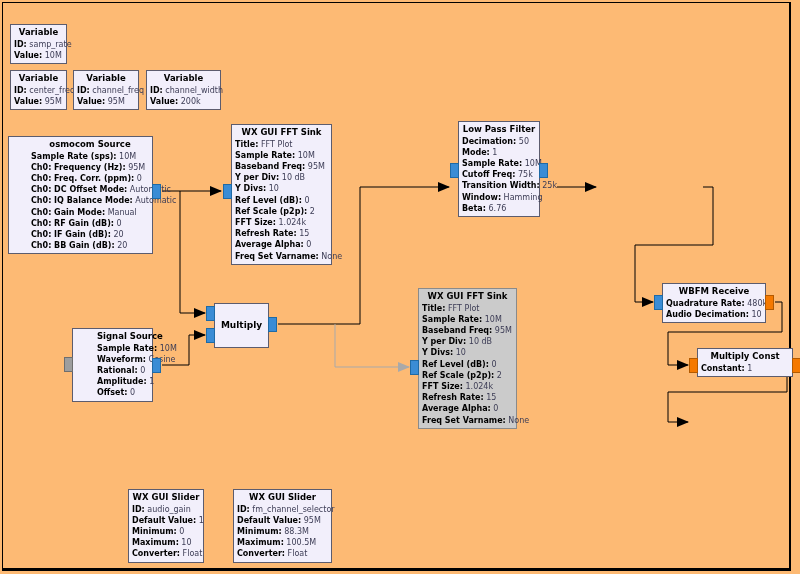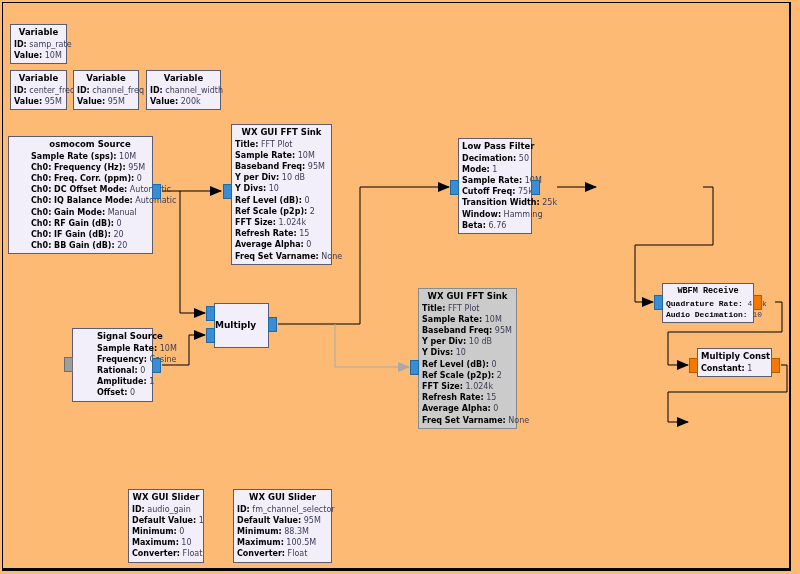--- a/index.html
+++ b/index.html
@@ -18,21 +18,21 @@
   .block {
     position:absolute; box-sizing:border-box;
     background:#f2effb; border:1px solid #5c5c6e;
     padding:2px 3px;
   }
   .block.disabled { background:#cbcbcb; border-color:#8a8a8a; }
   .block-title {
     font-weight:bold; font-size:8.5px; line-height:11.5px;
     text-align:center; color:#000; white-space:nowrap;
   }
-  .block.vcenter { display:flex; align-items:center; padding:0; }
+  .block.vcenter { display:flex; align-items:center; justify-content:center; padding:0; }
   .block.vcenter .block-title { font-size:9px; }
   .param {
     font-size:8px; line-height:11.2px; white-space:nowrap; color:#3c3c55;
   }
   .param .plabel { font-weight:bold; color:#000; }
   .port {
     position:absolute; width:9px; height:15px; box-sizing:border-box;
   }
   .port.left  { left:-9px; }
   .port.right { right:-9px; }
@@ -102,55 +102,55 @@
       <div class="param"><span class="plabel">Y per Div:</span> 10 dB</div>
       <div class="param"><span class="plabel">Y Divs:</span> 10</div>
       <div class="param"><span class="plabel">Ref Level (dB):</span> 0</div>
       <div class="param"><span class="plabel">Ref Scale (p2p):</span> 2</div>
       <div class="param"><span class="plabel">FFT Size:</span> 1.024k</div>
       <div class="param"><span class="plabel">Refresh Rate:</span> 15</div>
       <div class="param"><span class="plabel">Average Alpha:</span> 0</div>
       <div class="param"><span class="plabel">Freq Set Varname:</span> None</div>
       <div class="port left" style="top: 59px; background: rgb(58, 140, 213); border: 1px solid rgb(31, 106, 165);"></div>
     </div>
-    <div class="block" style="left: 458px; top: 138px; width: 74px;">
+    <div class="block" style="left: 458px; top: 121px; width: 82px;">
       <div class="block-title">Low Pass Filter</div>
       <div class="param"><span class="plabel">Decimation:</span> 50</div>
       <div class="param"><span class="plabel">Mode:</span> 1</div>
       <div class="param"><span class="plabel">Sample Rate:</span> 10M</div>
       <div class="param"><span class="plabel">Cutoff Freq:</span> 75k</div>
       <div class="param"><span class="plabel">Transition Width:</span> 25k</div>
       <div class="param"><span class="plabel">Window:</span> Hamming</div>
       <div class="param"><span class="plabel">Beta:</span> 6.76</div>
       <div class="port left" style="top: 41px; background: rgb(58, 140, 213); border: 1px solid rgb(31, 106, 165);"></div>
       <div class="port right" style="top: 41px; background: rgb(58, 140, 213); border: 1px solid rgb(31, 106, 165);"></div>
     </div>
-    <div class="block" style="left: 662px; top: 283px; width: 92px; font-family: Liberation Mono, monospace;">
+    <div class="block" style="left: 662px; top: 283px; width: 104px;">
       <div class="block-title">WBFM Receive</div>
       <div class="param"><span class="plabel">Quadrature Rate:</span> 480k</div>
       <div class="param"><span class="plabel">Audio Decimation:</span> 10</div>
       <div class="port left" style="top: 11px; background: rgb(58, 140, 213); border: 1px solid rgb(31, 106, 165);"></div>
       <div class="port right" style="top: 11px; background: rgb(245, 121, 0); border: 1px solid rgb(179, 90, 0);"></div>
     </div>
-    <div class="block" style="left: 697px; top: 348px; width: 75px;">
+    <div class="block" style="left: 697px; top: 348px; width: 96px;">
       <div class="block-title">Multiply Const</div>
       <div class="param"><span class="plabel">Constant:</span> 1</div>
       <div class="port left" style="top: 9px; background: rgb(245, 121, 0); border: 1px solid rgb(179, 90, 0);"></div>
       <div class="port right" style="top: 9px; background: rgb(245, 121, 0); border: 1px solid rgb(179, 90, 0);"></div>
     </div>
     <div class="block vcenter" style="left: 214px; top: 303px; width: 55px; height: 45px;">
       <div class="block-title">Multiply</div>
       <div class="port left" style="top: 2px; background: rgb(58, 140, 213); border: 1px solid rgb(31, 106, 165);"></div>
       <div class="port left" style="top: 24px; background: rgb(58, 140, 213); border: 1px solid rgb(31, 106, 165);"></div>
       <div class="port right" style="top: 13px; background: rgb(58, 140, 213); border: 1px solid rgb(31, 106, 165);"></div>
     </div>
     <div class="block" style="left: 72px; top: 328px; width: 81px; padding-left: 24px;">
       <div class="block-title">Signal Source</div>
       <div class="param"><span class="plabel">Sample Rate:</span> 10M</div>
-      <div class="param"><span class="plabel">Frequency:</span> Cosine</div>
+      <div class="param"><span class="plabel">Waveform:</span> Cosine</div>
       <div class="param"><span class="plabel">Rational:</span> 0</div>
       <div class="param"><span class="plabel">Amplitude:</span> 1</div>
       <div class="param"><span class="plabel">Offset:</span> 0</div>
       <div class="port left" style="top: 28px; background: rgb(158, 158, 158); border: 1px solid rgb(110, 110, 110);"></div>
       <div class="port right" style="top: 29px; background: rgb(58, 140, 213); border: 1px solid rgb(31, 106, 165);"></div>
     </div>
     <div class="block disabled" style="left: 418px; top: 288px; width: 99px;">
       <div class="block-title">WX GUI FFT Sink</div>
       <div class="param"><span class="plabel">Title:</span> FFT Plot</div>
       <div class="param"><span class="plabel">Sample Rate:</span> 10M</div>

